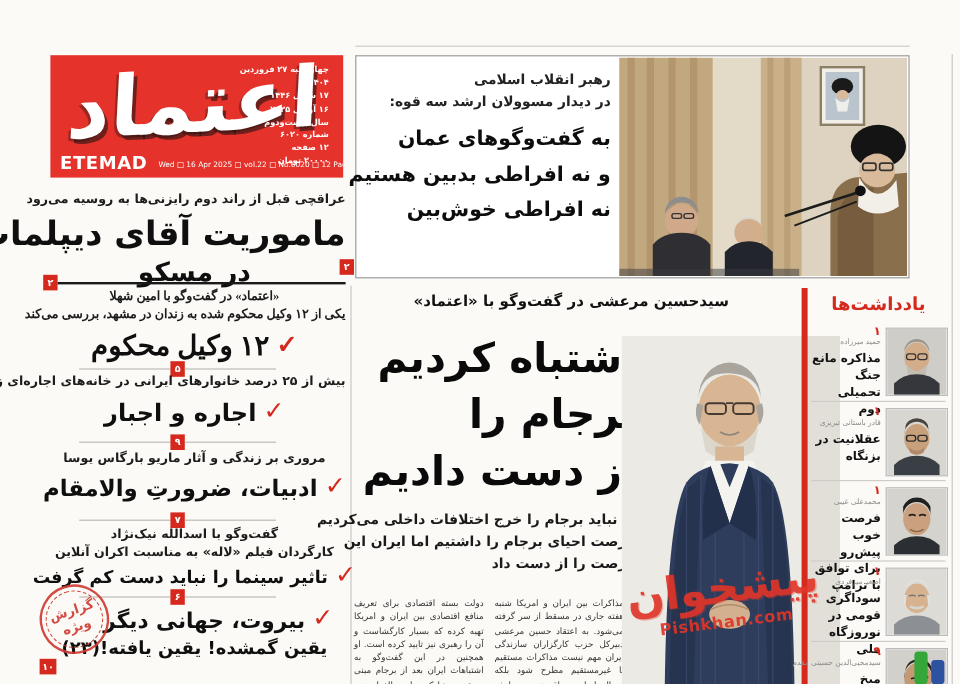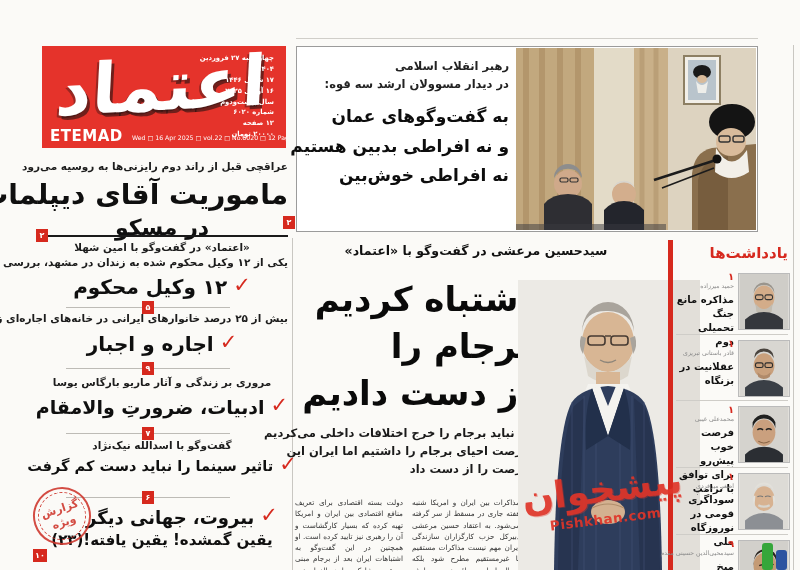--- a/index.html
+++ b/index.html
@@ -59,21 +59,21 @@
 
   
   .watermark { left:498px; top:470px; width:210px; transform:rotate(-7deg);
                color:#e03529; opacity:.92; text-align:center; z-index:9; pointer-events:none; }
   .wm-fa { font-size:37px; font-weight:bold; line-height:1.1;
            text-shadow:1px 1px 0 rgba(224,53,41,.4); }
   .wm-en { font-size:13.5px; font-weight:bold; letter-spacing:.5px; }
 
   
   .side-bar { left:668px; top:240px; width:5px; height:330px; background:#d6291e; }
-  .side-title { left:676px; top:244px; width:112px; color:#d6291e;
+  .side-title { left:676px; top:244px; width:112px; text-align:center; color:#d6291e;
                 font-size:15px; font-weight:bold; direction:rtl; white-space:nowrap; }
   .note { left:676px; width:114px; height:64px; }
   .note .photo { position:absolute; right:0; top:3px; width:52px; height:57px; border:1px solid #bbb; }
   .note .txt { position:absolute; left:0; top:1px; width:60px; direction:rtl; text-align:right; padding-right:2px; }
   .note .num { color:#d6291e; font-weight:bold; font-size:10px; line-height:1.1; }
   .note .author { color:#8b8b8b; font-size:6.2px; white-space:nowrap; line-height:1.3; }
   .note .ttl { margin-top:3px; font-size:10px; font-weight:bold; color:#111; line-height:1.4; }
   .note-sep { left:676px; width:112px; height:1px; background:#cfcdc8; }
 
   
@@ -169,26 +169,26 @@
   <div class="abs story fa" style="top:159px;">
     <div class="kicker">عراقچی قبل از راند دوم رایزنی‌ها به روسیه می‌رود</div>
     <div class="hl" style="font-size:28px; margin-top:3px;">ماموریت آقای دیپلمات</div>
     <div class="hl" style="font-size:22px;">در مسکو</div>
   </div>
   <div class="abs" style="left:36px; top:229px; width:252px; display:flex; align-items:center;">
     <span class="pagebox">۲</span>
     <span style="flex:1; height:2px; background:#1a1a1a;"></span>
   </div>
 
-  <div class="abs story fa" style="top:240px;">
+  <div class="abs story fa" style="top:240px;font-family:Liberation Serif, serif;">
     <div class="kicker">«اعتماد» در گفت‌وگو با امین شهلا</div>
     <div class="kicker">یکی از ۱۲ وکیل محکوم شده به زندان در مشهد، بررسی می‌کند</div>
     <div class="chkrow" style="margin-top:4px;">
       <span class="check">✓</span>
-      <span class="hl" style="font-size:20px;">۱۲ وکیل محکوم</span>
+      <span class="hl" style="font-size:23px;">۱۲ وکیل محکوم</span>
     </div>
   </div>
   <div class="abs mini-div" style="left:66px; top:301px;">
     <span class="dline"></span>
     <span class="pagebox">۵</span>
     <span class="dline"></span>
   </div>
 
   <div class="abs story fa" style="top:311px;">
     <div class="kicker">بیش از ۲۵ درصد خانوارهای ایرانی در خانه‌های اجاره‌ای زندگی می‌کنند</div>
@@ -211,20 +211,21 @@
     </div>
   </div>
   <div class="abs mini-div" style="left:66px; top:427px;">
     <span class="dline"></span>
     <span class="pagebox">۷</span>
     <span class="dline"></span>
   </div>
 
   <div class="abs story fa" style="top:438px;">
     <div class="kicker">گفت‌وگو با اسدالله نیک‌نژاد</div>
+    <div class="kicker">کارگردان فیلم «لاله» به مناسبت اکران آنلاین</div>
     <div class="chkrow" style="margin-top:3px;">
       <span class="check">✓</span>
       <span class="hl" style="font-size:14.5px;">تاثیر سینما را نباید دست کم گرفت</span>
     </div>
   </div>
   <div class="abs mini-div" style="left:66px; top:491px;">
     <span class="dline"></span>
     <span class="pagebox">۶</span>
     <span class="dline"></span>
   </div>

